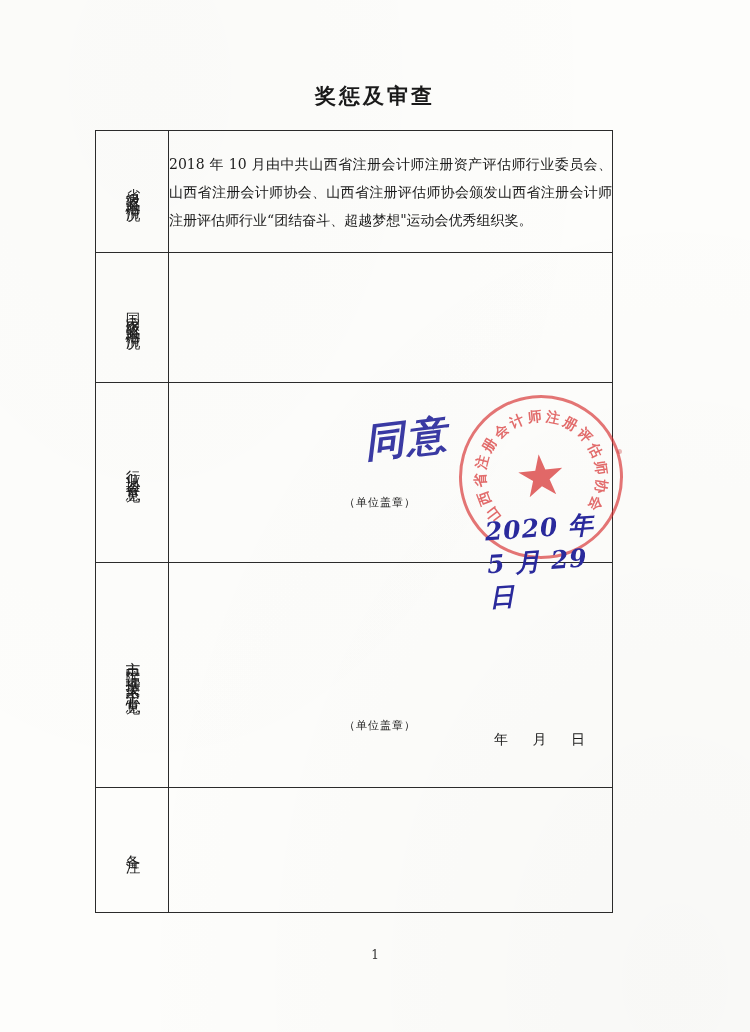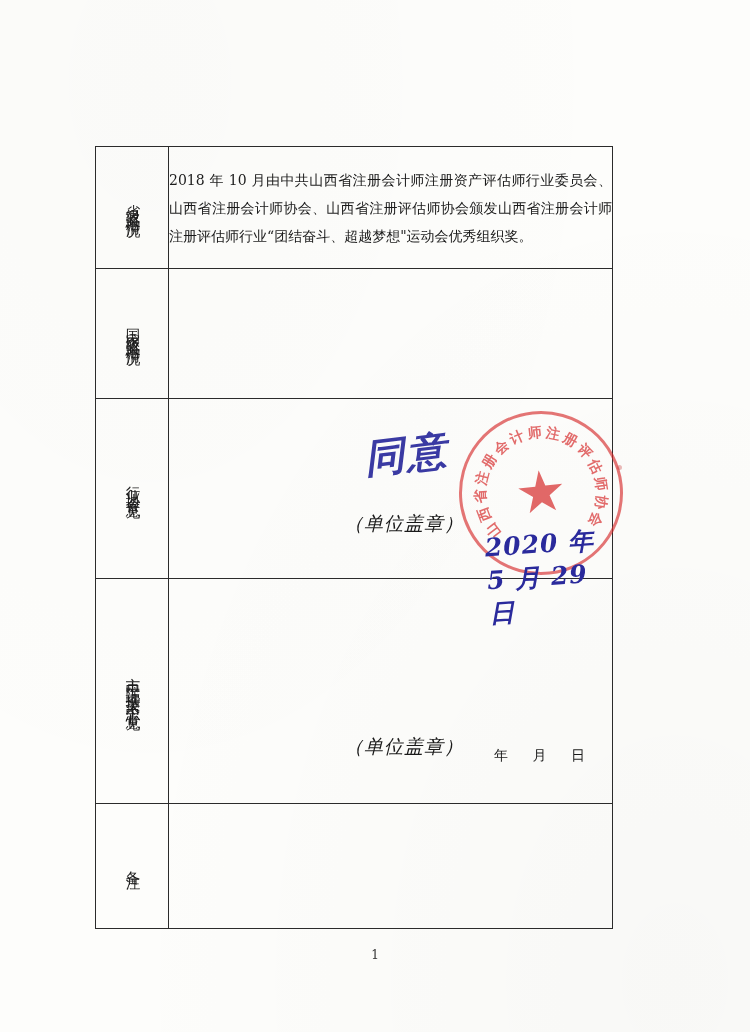--- a/index.html
+++ b/index.html
@@ -44,21 +44,20 @@
   .table-wrap {
     position: absolute;
     left: 95px;
     top: 130px;
     width: 518px;
   }
   table.main {
     border-collapse: collapse;
     width: 100%;
     table-layout: fixed;
-    margin-top: 16px;
   }
   table.main td {
     border: 1px solid #2b2b2b;
     vertical-align: middle;
     padding: 0;
   }
   td.label {
     width: 72px;
     text-align: center;
     font-size: 14.5px;
@@ -86,23 +85,22 @@
     text-indent: 0;
   }
   .row-1 { height: 122px; }
   .row-2 { height: 130px; }
   .row-3 { height: 180px; }
   .row-4 { height: 225px; }
   .row-5 { height: 125px; }
 
   .seal-line {
     position: absolute;
-    font-size: 19px;
+    font-size: 11px;
     letter-spacing: 1px;
-    font-style: italic;
   }
   .date-line {
     position: absolute;
     font-size: 14px;
     letter-spacing: 10px;
   }
   
   .ink {
     position: absolute;
     color: #20209a;
@@ -180,20 +178,21 @@
     height: 5px;
     border-radius: 50%;
     background: rgba(200, 60, 60, .35);
   }
 </style>
 </head>
 <body>
 
 <div class="page">
 
+  <div class="doc-title">奖惩及审查</div>
 
   <div class="table-wrap">
     <table class="main">
       <tbody>
           <tr class="row-1">
         <td class="label">
           <span class="label-vert">省级奖励情况</span>
         </td>
         <td class="content">
           <div class="para">2018 年 10 月由中共山西省注册会计师注册资产评估师行业委员会、山西省注册会计师协会、山西省注册评估师协会颁发山西省注册会计师注册评估师行业“团结奋斗、超越梦想"运动会优秀组织奖。</div>

